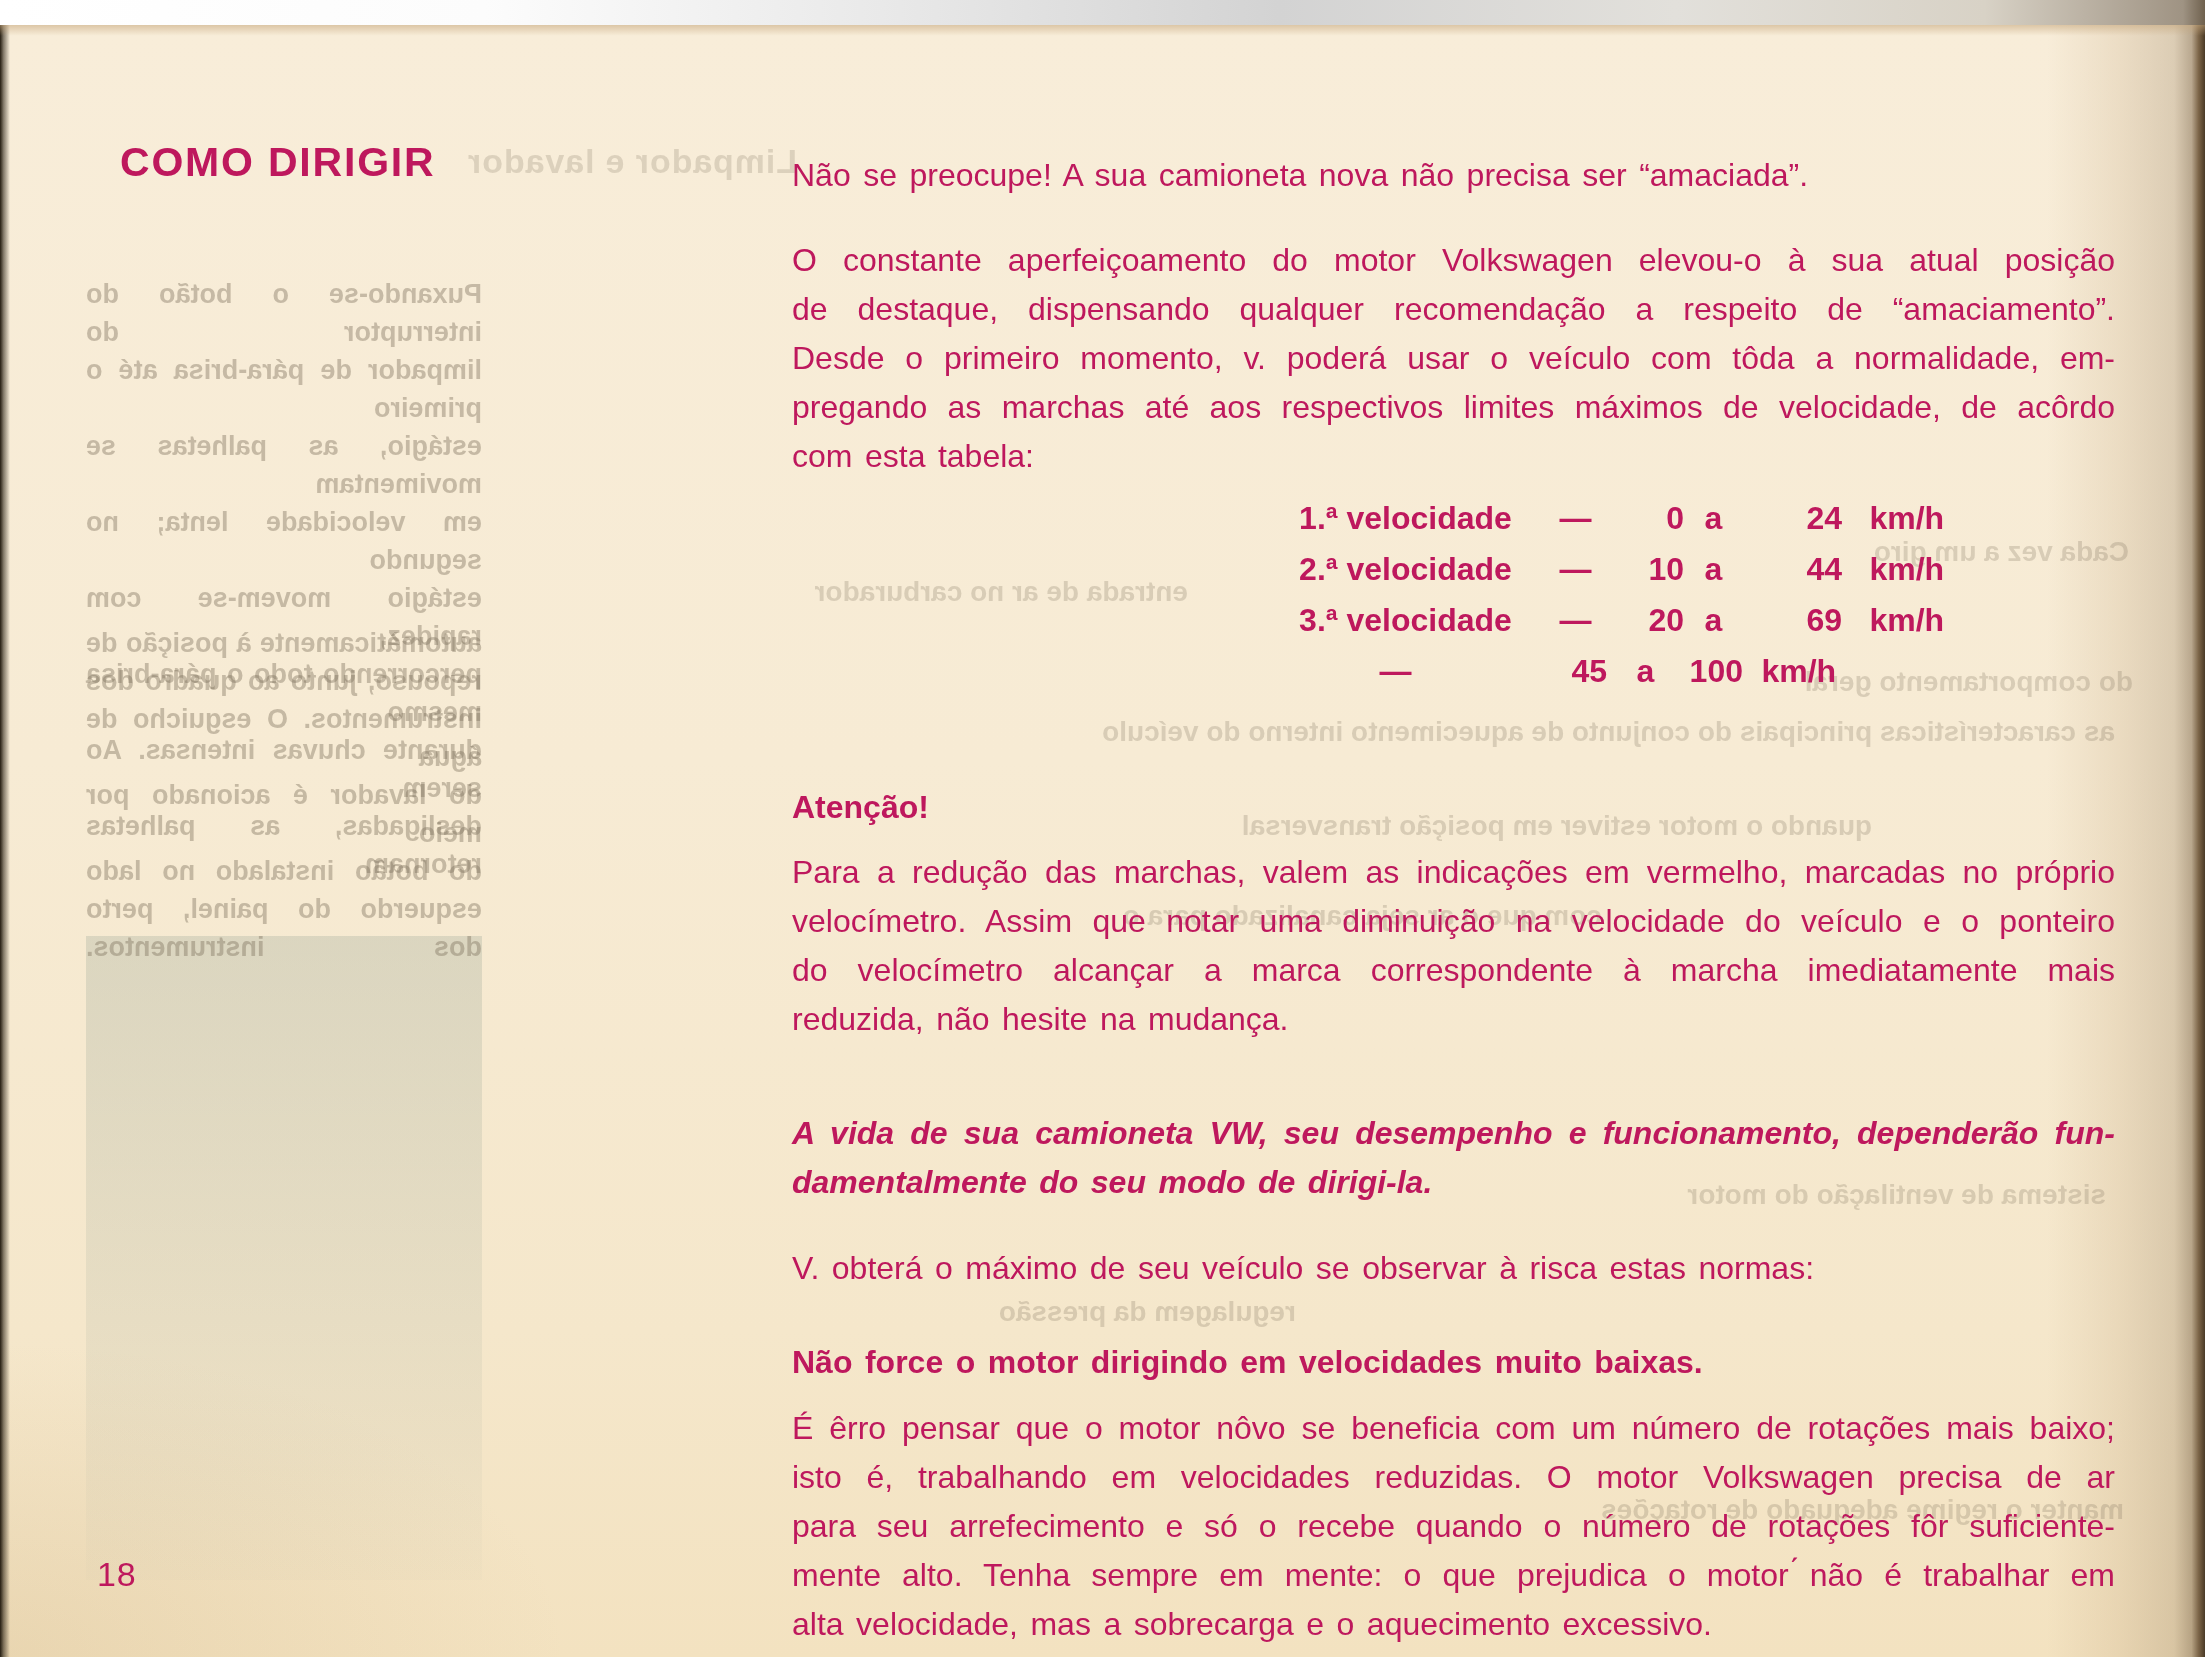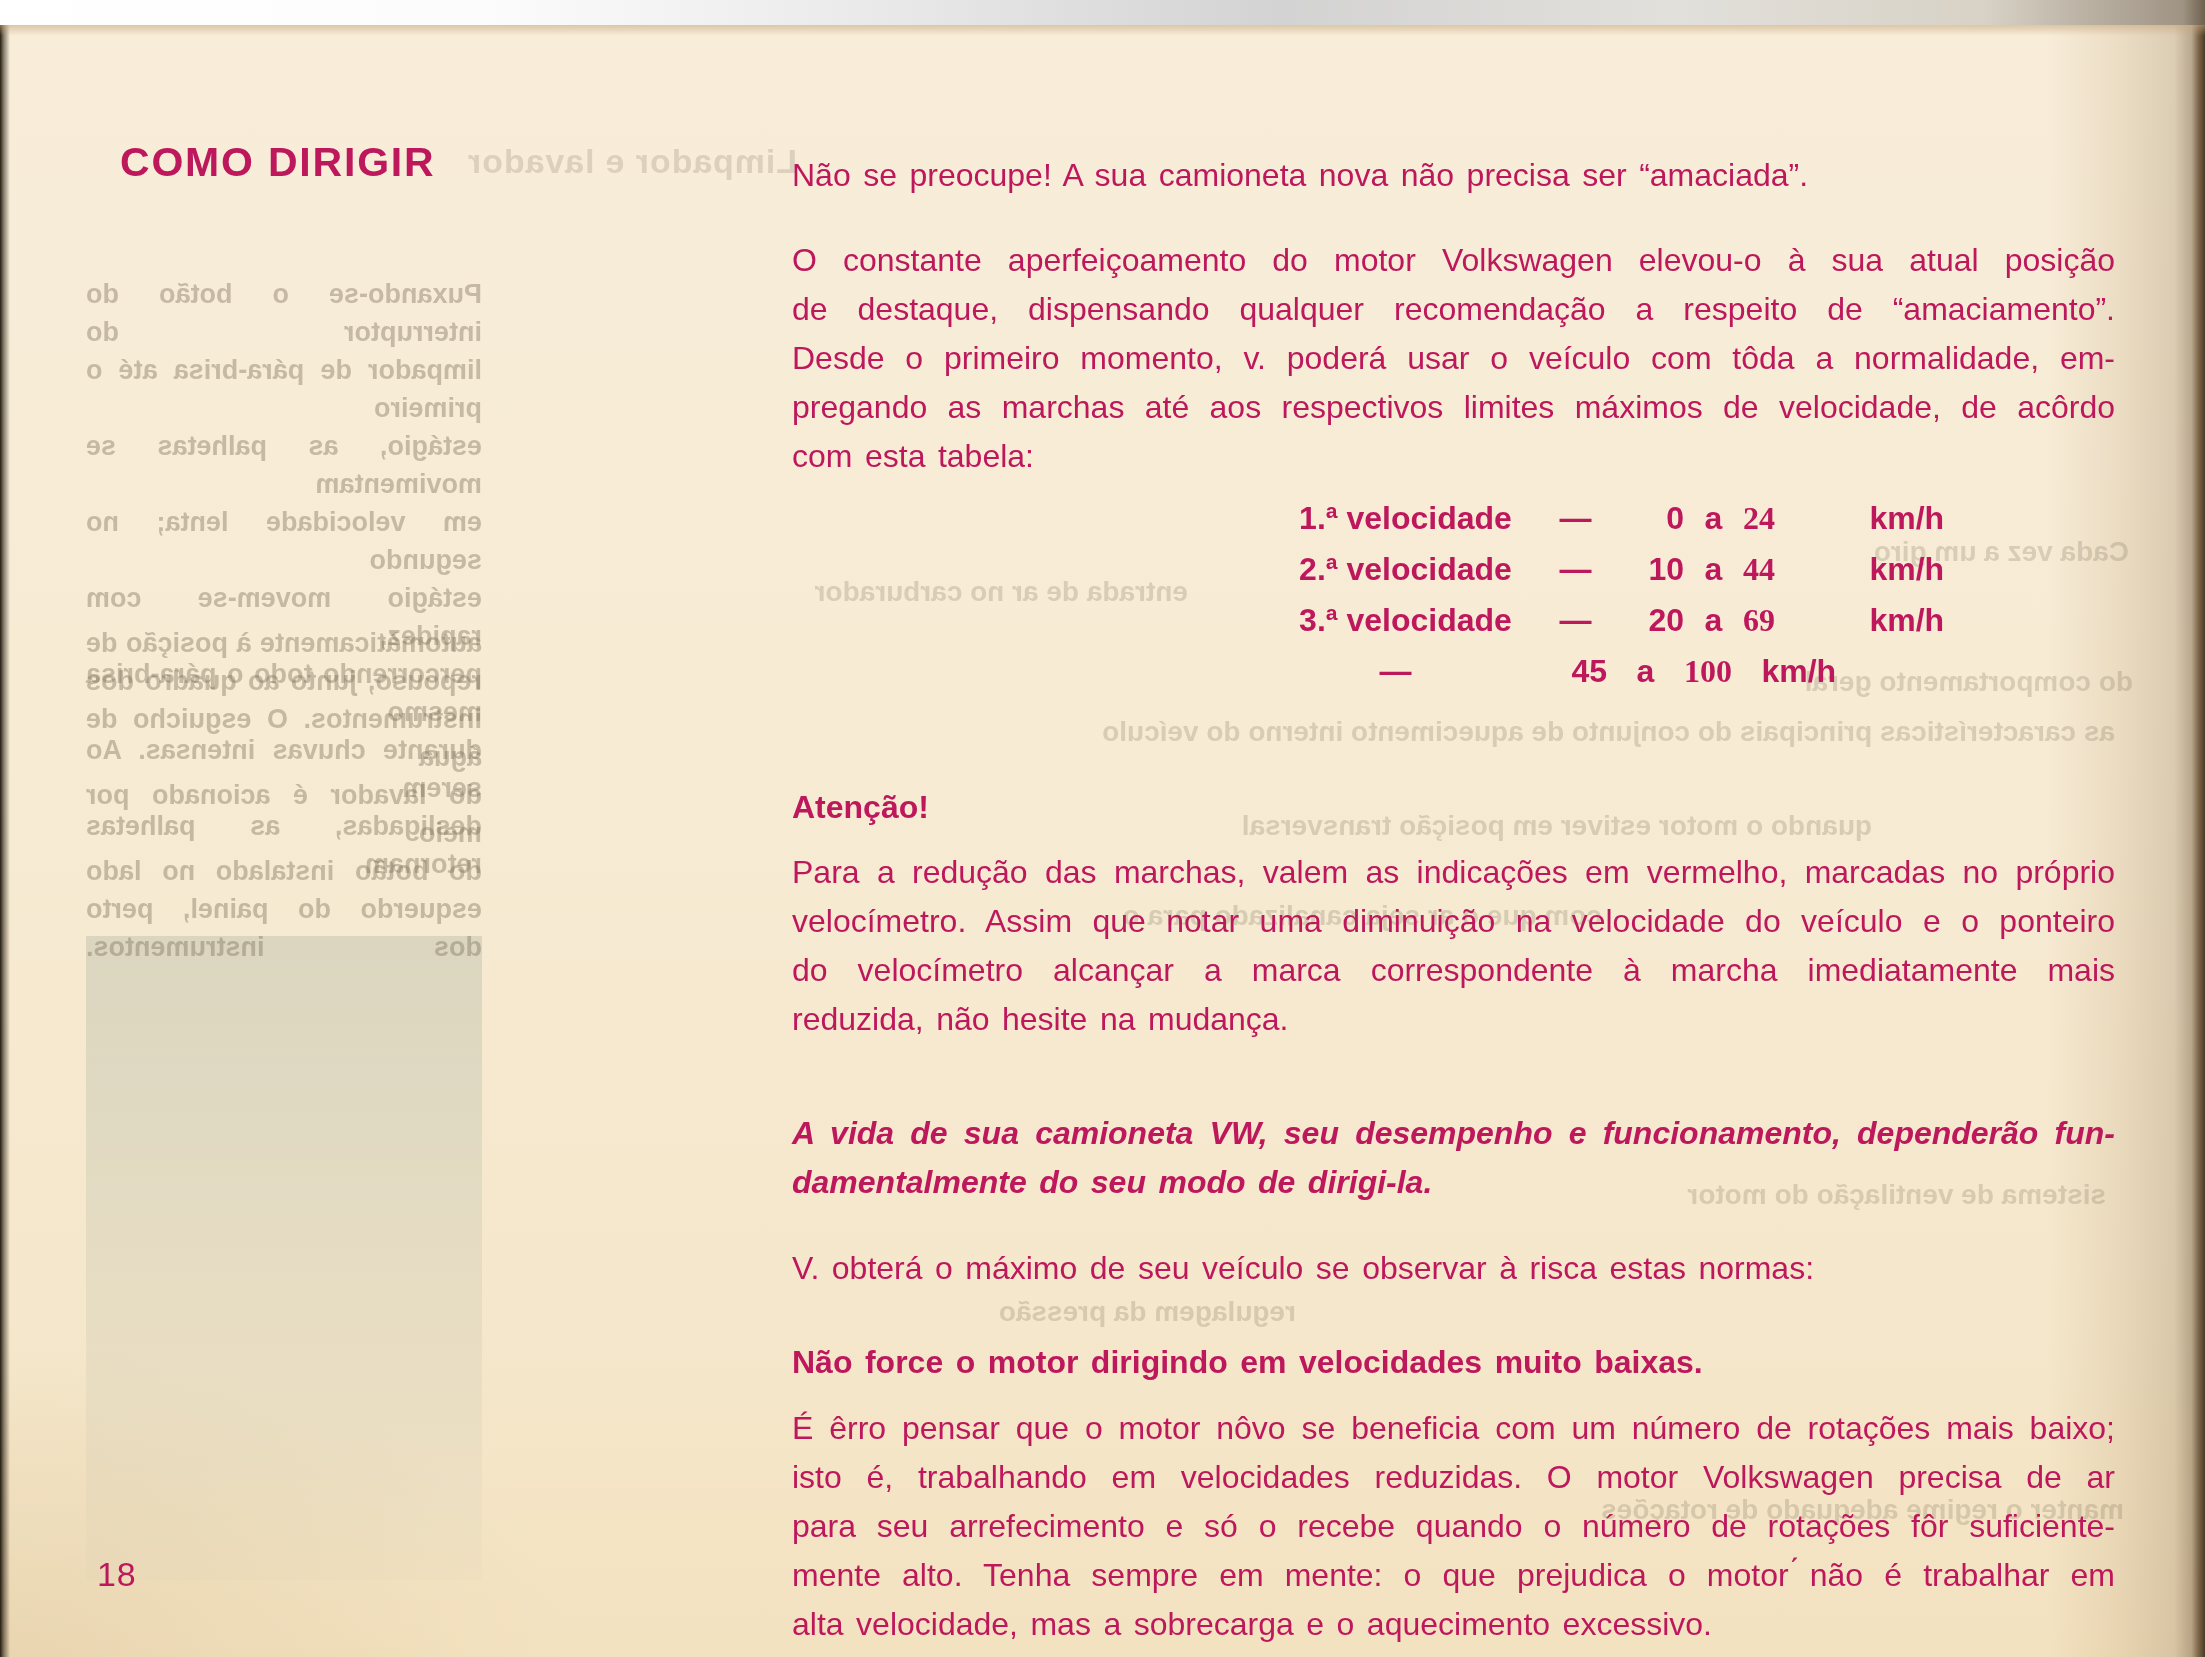--- a/index.html
+++ b/index.html
@@ -54,21 +54,21 @@
   .speed-table{font-size:32px;font-weight:700;}
   .trow{
     display:grid;
     grid-template-columns:297px 63px 77px 59px 99px 117px;
     height:51px;align-items:baseline;line-height:51px;
   }
   .trow .gear{text-align:center;margin-left:20px;}
   .trow .dash{text-align:center;}
   .trow .from{text-align:right;}
   .trow .a{text-align:center;}
-  .trow .to{font-family:Liberation Serif, serif;}
+  .trow .to{text-align:right;}
   .trow .unit{text-align:center;padding-left:12.6px;}
   .pagenum{font-size:34px;letter-spacing:0.9px;}
 </style>
 </head>
 <body>
 
 <div class="scan-strip"></div>
 
 <div class="page"></div>
 

